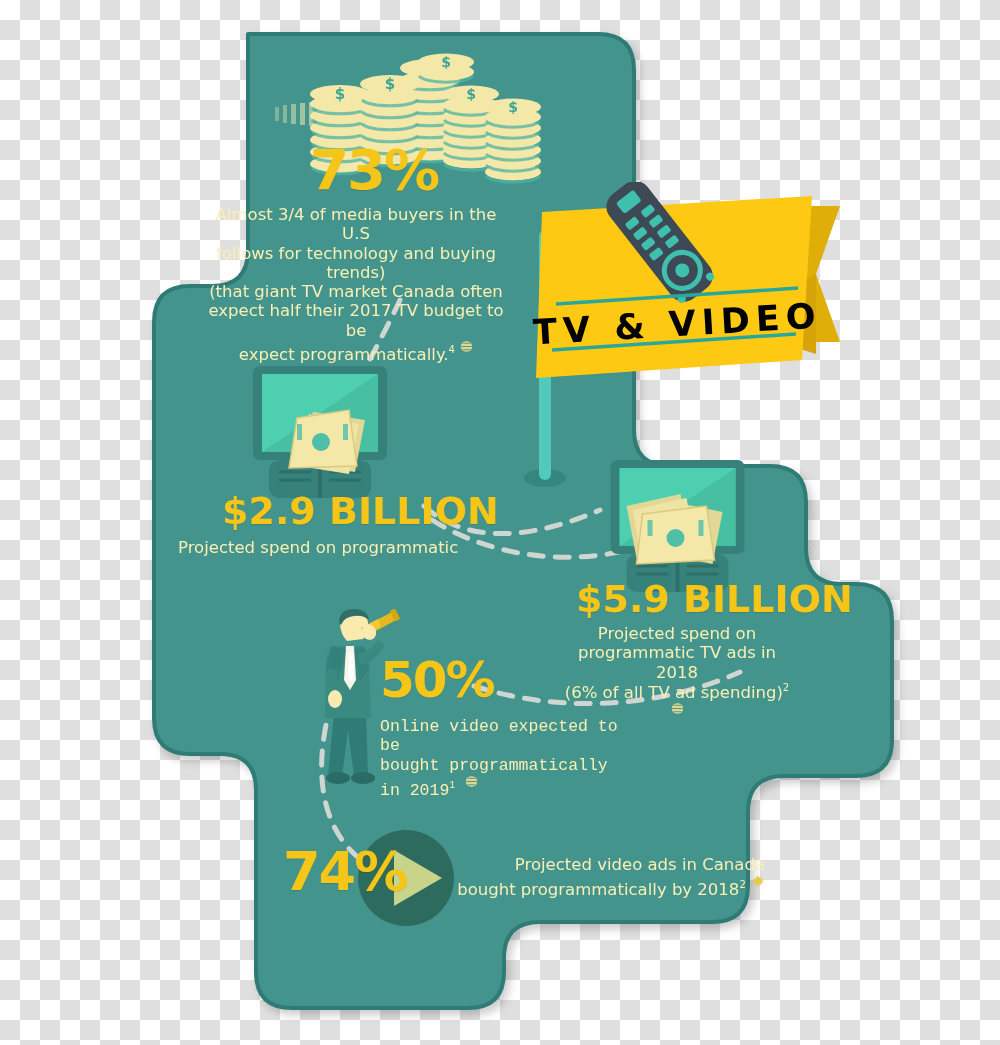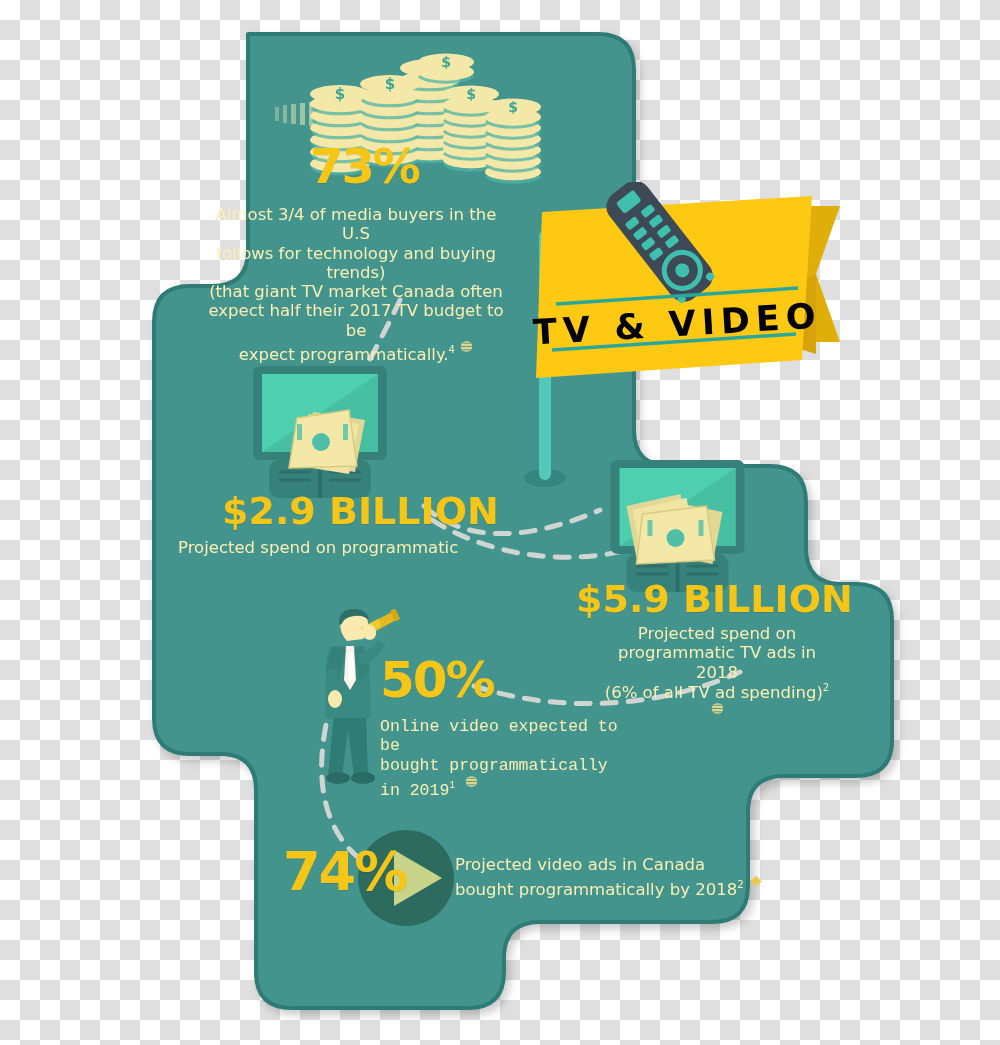--- a/index.html
+++ b/index.html
@@ -228,21 +228,21 @@
             <ellipse cx="28" cy="8" rx="28" ry="8.5"></ellipse>
         </g>
         <g stroke="#4fb3a4" stroke-width="3" fill="none" opacity="0.75">
           <path d="M 1,22 A 28,8.5 0 0 0 55,22"></path>
         </g>
         <text x="28" y="13" font-family="DejaVu Sans, sans-serif" font-size="14" font-weight="bold" fill="#3aa595" text-anchor="middle">$</text>
       </g>
     </g>
   </svg>
 
-  <div class="abs big-num" style="left:310px; top:142px; font-size:48px;">73%</div>
+  <div class="abs big-num" style="left:310px; top:142px; font-size:56px;">73%</div>
 
   <div class="abs body-text" style="left:206px; top:205px; width:300px; text-align:center;">
     <div>Almost 3/4 of media buyers in the U.S</div>
     <div>follows for technology and buying trends)</div>
     <div>(that giant TV market Canada often</div>
     <div>expect half their 2017 TV budget to be</div>
     <div>
       <span>expect programmatically.</span><span class="sup">4</span>
       <svg width="13" height="13" viewBox="0 0 16 16" style="vertical-align:super;">
         <circle cx="8" cy="8" r="7" fill="#e0d78c"></circle>
@@ -331,21 +331,21 @@
       <polygon points="30,50 84,38 94,90 40,102" fill="#f0e4a4"></polygon>
       <polygon points="40,54 104,46 112,100 34,104" fill="#f3e8a8" stroke="#d9ca80" stroke-width="1.5"></polygon>
       <circle cx="73" cy="78" r="9" fill="#4fbfa8"></circle>
       <rect x="45" y="60" width="5" height="16" fill="#4fbfa8" opacity="0.8"></rect>
       <rect x="96" y="60" width="5" height="16" fill="#4fbfa8" opacity="0.8"></rect>
     </g>
   </svg>
 
   <div class="abs big-num" style="left:576px; top:580px; font-size:38px; letter-spacing:0;">$5.9 BILLION</div>
 
-  <div class="abs body-text" style="left:562px; top:624px; width:230px; text-align:center;margin-left:40px;">
+  <div class="abs body-text" style="left:562px; top:624px; width:230px; text-align:center;">
     <div>Projected spend on</div>
     <div>programmatic TV ads in 2018</div>
     <div>
       <span>(6% of all TV ad spending)</span><span class="sup">2</span>
       <svg width="13" height="13" viewBox="0 0 16 16" style="vertical-align:super;">
         <circle cx="8" cy="8" r="7" fill="#e0d78c"></circle>
         <path d="M1,8 h14 M8,1 a10,7 0 0 1 0,14 a10,7 0 0 1 0,-14 M3,4 h10 M3,12 h10" stroke="#43948d" stroke-width="1.1" fill="none"></path>
       </svg>
     </div>
   </div>
@@ -397,21 +397,21 @@
     </div>
   </div>
 
   <svg class="abs" style="left:358px; top:828px;" width="110" height="100" viewBox="0 0 110 100">
     <ellipse cx="48" cy="50" rx="48" ry="48" fill="#2d6b5e"></ellipse>
     <polygon points="36,22 36,78 84,50" fill="#c7d489"></polygon>
   </svg>
 
   <div class="abs big-num" style="left:283px; top:845px; font-size:54px;">74%</div>
 
-  <div class="abs body-text" style="left:455px; top:855px; width:310px; text-align:left;">
+  <div class="abs body-text" style="left:455px; top:855px; width:310px; text-align:right;">
     <div>Projected video ads in Canada</div>
     <div>
       <span>bought programmatically by 2018</span><span class="sup">2</span>
       <svg width="14" height="14" viewBox="0 0 16 16" style="vertical-align:super;">
         <path d="M8,1 L9.3,4.3 L11.4,3.4 L10.8,6.1 L14.2,5.4 L12.7,7.6 L15,9.1 L11.6,10.1
                  L12.2,12.3 L9,11.5 L8.6,15 L7.4,15 L7,11.5 L3.8,12.3 L4.4,10.1 L1,9.1
                  L3.3,7.6 L1.8,5.4 L5.2,6.1 L4.6,3.4 L6.7,4.3 Z" fill="#e9c84a"></path>
       </svg>
     </div>
   </div>

